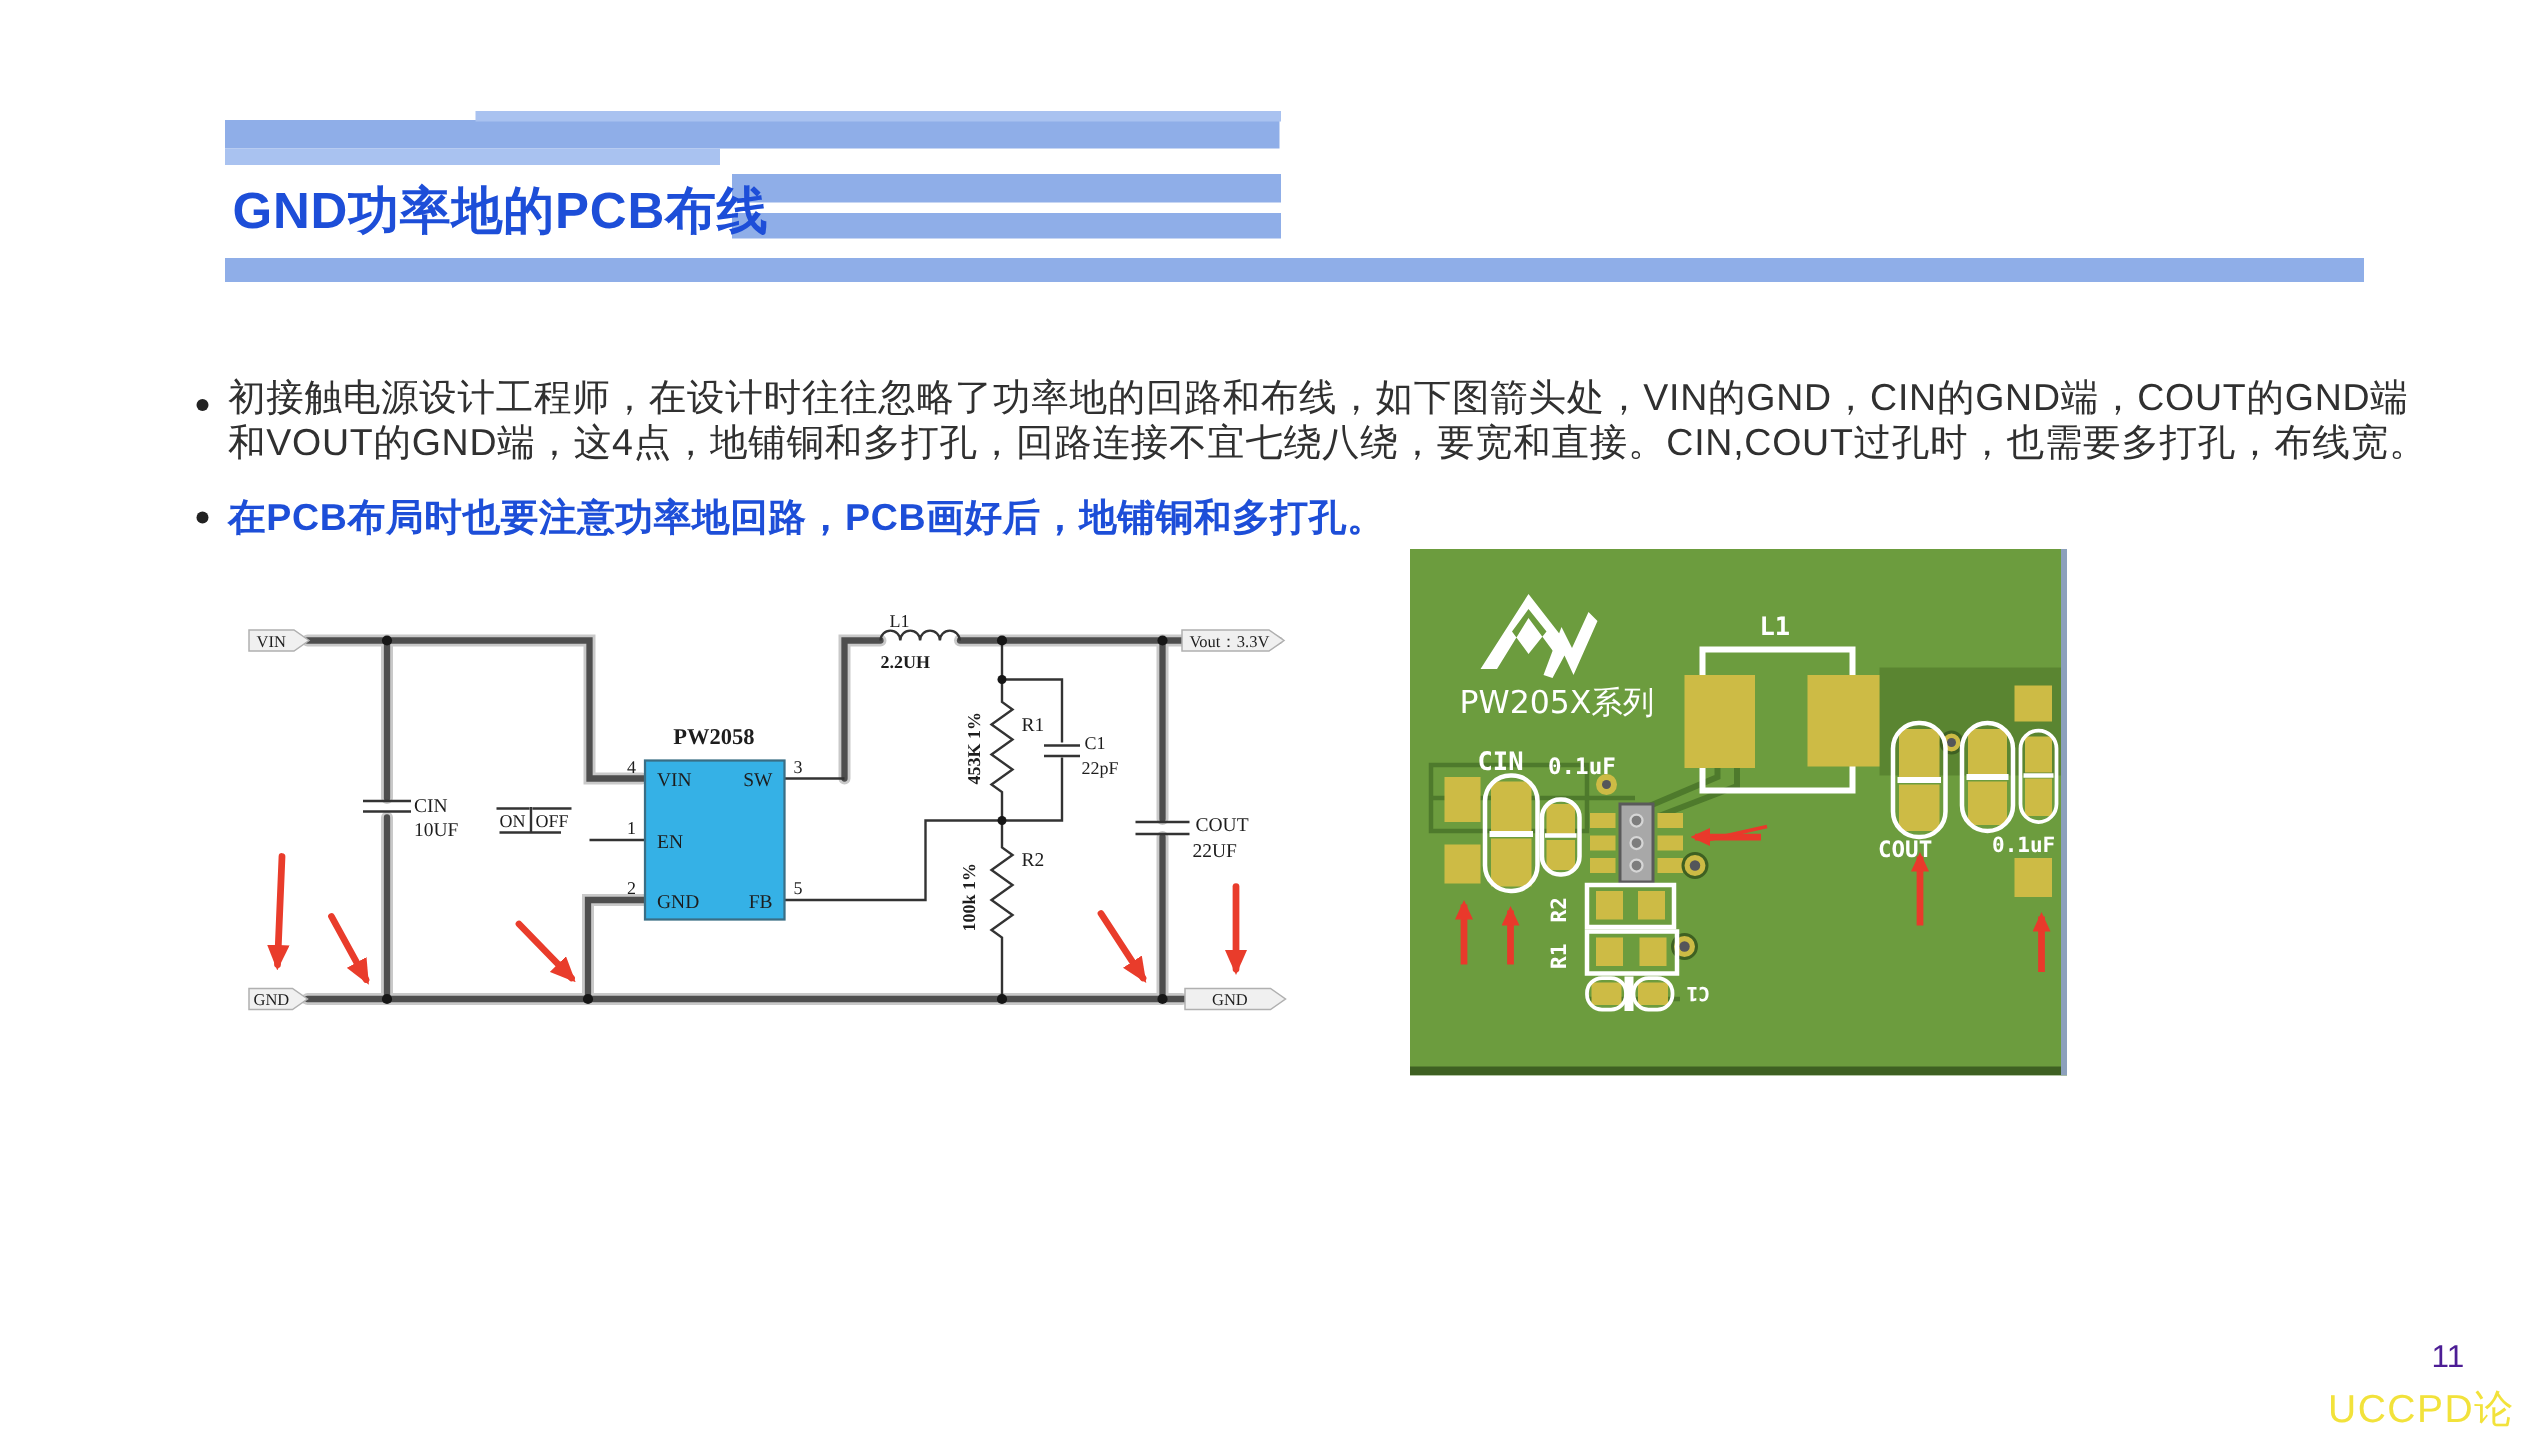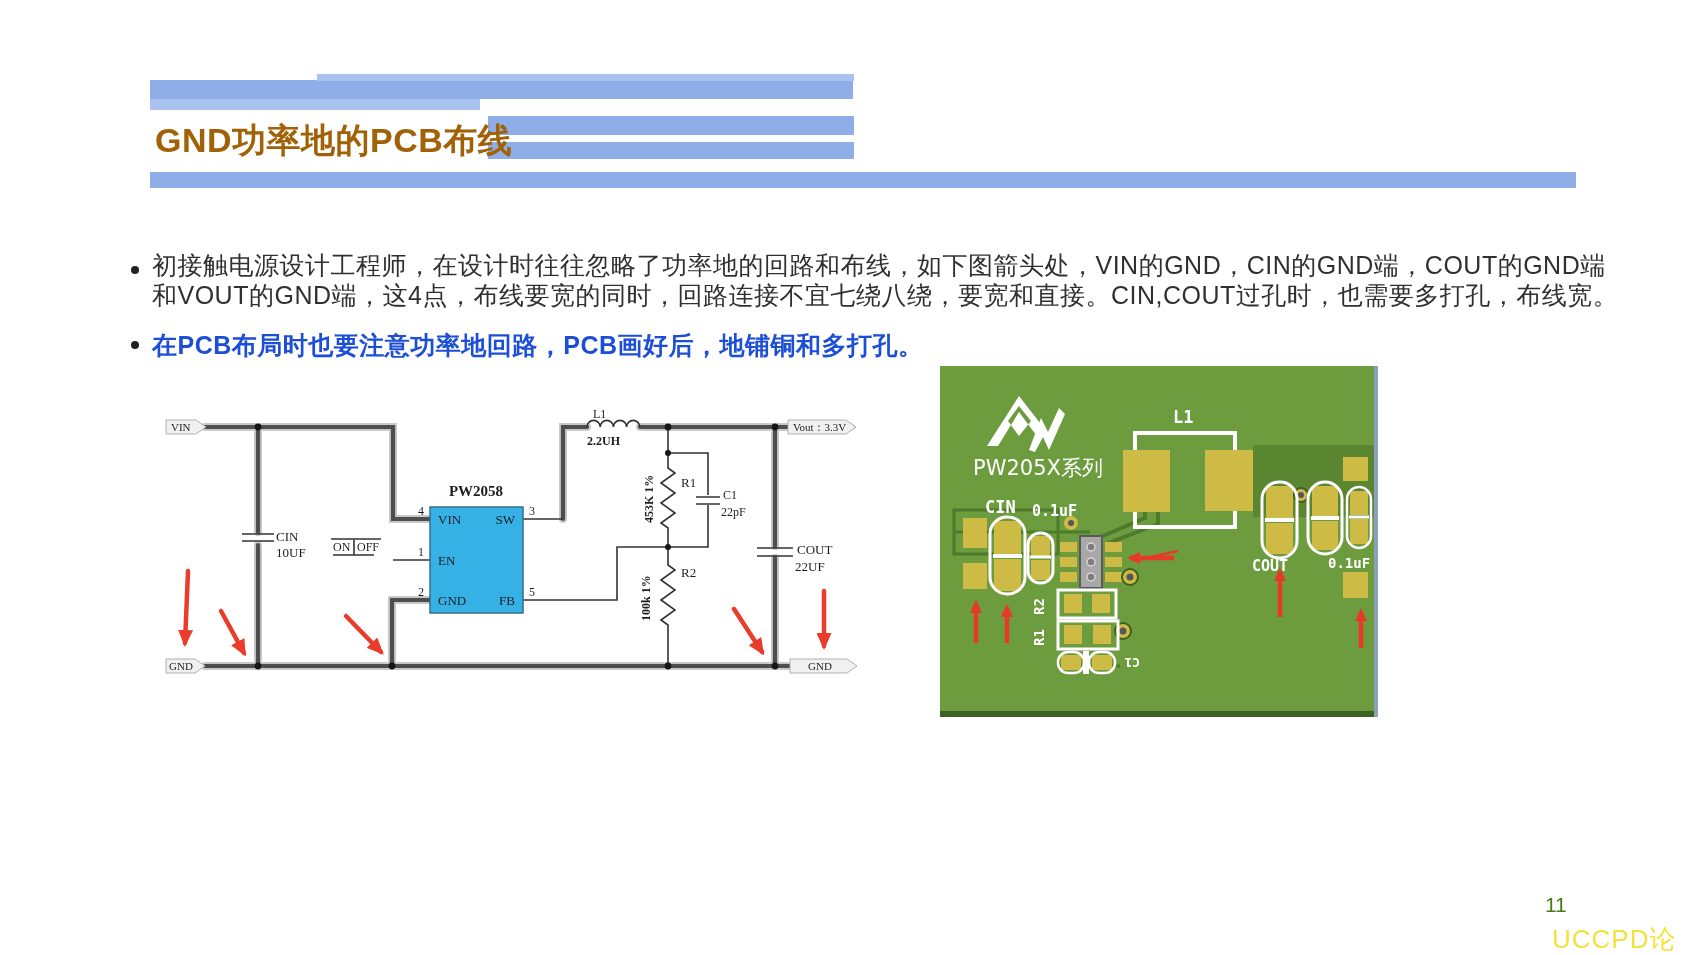--- a/index.html
+++ b/index.html
@@ -3,21 +3,21 @@
 <meta charset="utf-8">
 <style>
   html,body{margin:0;padding:0;}
   body{width:1698px;height:955px;background:#ffffff;position:relative;overflow:hidden;
        font-family:"Liberation Sans","DejaVu Sans",sans-serif;}
   
   .bar{position:absolute;}
   .bar-main{background:#8FAEE8;}
   .bar-light{background:#A9C2F0;}
   
-  .title{position:absolute;left:155px;top:118px;font-size:34px;font-weight:bold;color:#a16207;
+  .title{position:absolute;left:155px;top:118px;font-size:34px;font-weight:bold;color:#1d4ed8;
          letter-spacing:0.5px;white-space:nowrap;}
   
   .bullet-dot{position:absolute;width:8px;height:8px;border-radius:50%;background:#222;}
   .body-text{position:absolute;left:152px;font-size:25px;line-height:30px;color:#303030;
              letter-spacing:0.5px;}
   .body-text div{white-space:nowrap;}
   .bold-bullet{font-weight:bold;color:#1d4ed8;}
   
   .sch{position:absolute;left:150px;top:395px;}
   .st{font-family:"Liberation Serif","DejaVu Serif",serif;fill:#1d1d1d;}
@@ -28,39 +28,39 @@
   .wire-thin{stroke:#333;stroke-width:1.6;fill:none;}
   .wire-halo{stroke:#c9c9c9;stroke-width:8;fill:none;stroke-linecap:round;}
   .wire-thick{stroke:#4e4e4e;stroke-width:4.2;fill:none;stroke-linecap:round;}
   .tag{fill:#f0f0f0;stroke:#b0b0b0;stroke-width:1;}
   .red-arrow{stroke:#E93C2B;stroke-width:4.5;fill:none;stroke-linecap:round;}
   
   .pcb{position:absolute;left:940px;top:366px;}
   .silk{font-family:"DejaVu Sans Mono","Liberation Mono",monospace;fill:#ffffff;font-weight:bold;}
   .brand{font-family:"DejaVu Sans","Liberation Sans",sans-serif;fill:#ffffff;font-size:21px;}
   
-  .page-num{position:absolute;left:1545px;top:893px;font-size:21px;color:#4d7c0f;}
+  .page-num{position:absolute;left:1621px;top:893px;font-size:21px;color:#4c1d95;}
   .watermark{position:absolute;left:1552px;top:922px;font-size:26px;color:#F2E23B;letter-spacing:1px;}
 </style>
 </head>
 <body>
 
 <div class="bar bar-main" style="left:150px;top:80px;width:703px;height:19px;"></div>
 <div class="bar bar-light" style="left:150px;top:99px;width:330px;height:11px;"></div>
 <div class="bar bar-light" style="left:317px;top:74px;width:537px;height:7px;"></div>
 <div class="bar bar-main" style="left:488px;top:116px;width:366px;height:19px;"></div>
 <div class="bar bar-main" style="left:488px;top:142px;width:366px;height:17px;"></div>
 <div class="bar bar-main" style="left:150px;top:172px;width:1426px;height:16px;"></div>
 
 <div class="title">GND功率地的PCB布线</div>
 
 <div class="bullet-dot" style="left:131px;top:266px;"></div>
 <div class="body-text" style="top:250px;width:1410px;">
   <div>初接触电源设计工程师，在设计时往往忽略了功率地的回路和布线，如下图箭头处，VIN的GND，CIN的GND端，COUT的GND端</div>
-  <div>和VOUT的GND端，这4点，布线要宽的同时，回路连接不宜七绕八绕，要宽和直接。CIN,COUT过孔时，也需要多打孔，布线宽。</div>
+  <div>和VOUT的GND端，这4点，地铺铜和多打孔，回路连接不宜七绕八绕，要宽和直接。CIN,COUT过孔时，也需要多打孔，布线宽。</div>
 </div>
 
 <div class="bullet-dot" style="left:131px;top:341px;"></div>
 <div class="body-text bold-bullet" style="top:330px;width:1410px;">
   <div>在PCB布局时也要注意功率地回路，PCB画好后，地铺铜和多打孔。</div>
 </div>
 
 <svg class="sch" width="720" height="295" viewBox="0 0 720 295">
   <defs>
     <marker id="rah-s" markerUnits="userSpaceOnUse" markerWidth="17" markerHeight="15" refX="13" refY="7.5" orient="auto">

